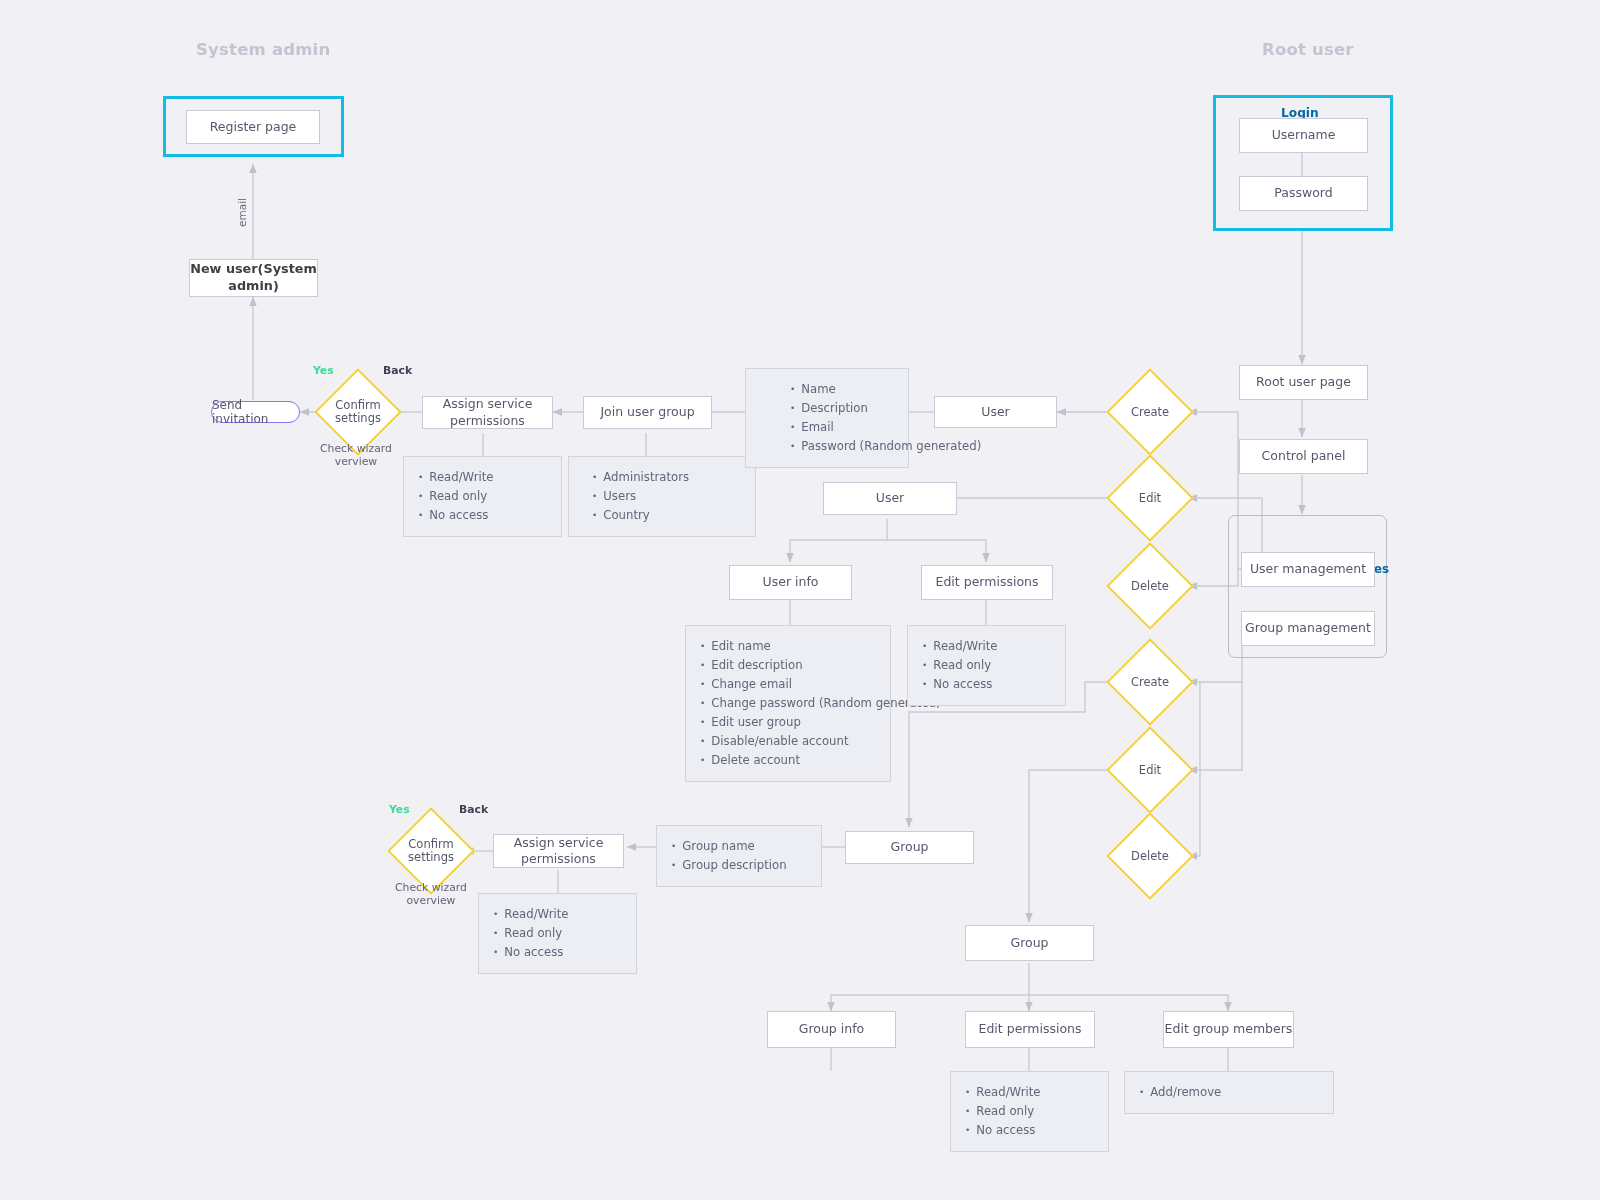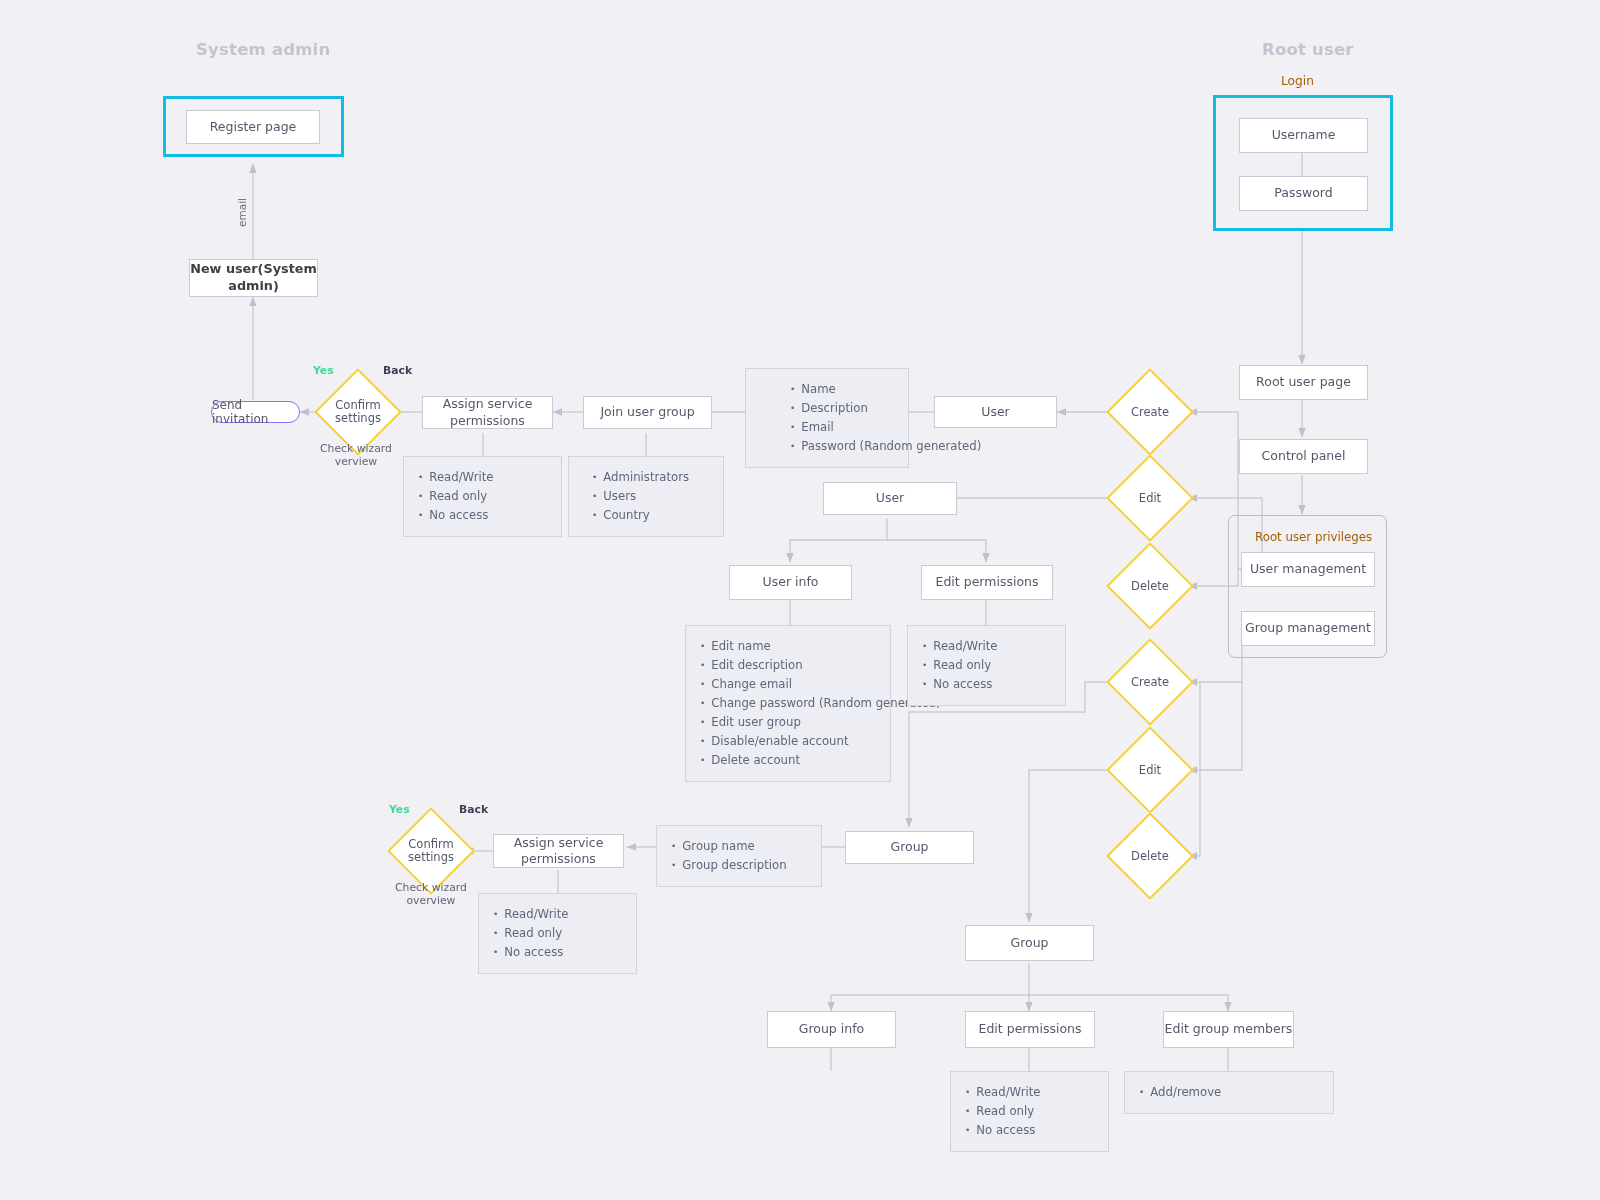--- a/index.html
+++ b/index.html
@@ -85,22 +85,23 @@
   .swimlane-title{
     position:absolute;
     font-size:16.5px;
     font-weight:bold;
     color:#c2c4d0;
     letter-spacing:.2px;
   }
   .caption{
     position:absolute;
     font-size:12.2px;
-    font-weight:normal;
-    color:#a16207;
+    font-weight:bold;
+    color:#0369a1;
+    margin-top:32px;
   }
   .edgelabel{
     position:absolute;
     font-size:10.8px;
     font-weight:bold;
   }
   .edgelabel.yes{color:#3ddc97;}
   .edgelabel.back{color:#3f4254;}
   .edgelabel.vert{
     font-weight:normal;color:#6c6f80;font-size:10.5px;
@@ -207,21 +208,21 @@
 
   <div class="node box" style="left:422px;top:396px;width:131px;height:33px;">Assign service permissions</div>
   <div class="node box" style="left:583px;top:396px;width:129px;height:33px;">Join user group</div>
 
   <div class="listbox" style="position:absolute;left:403px;top:456px;width:159px;">
     <div class="li">Read/Write</div>
     <div class="li">Read only</div>
     <div class="li">No access</div>
   </div>
 
-  <div class="listbox" style="position:absolute;left:568px;top:456px;width:156px;padding-left:23px;">
+  <div class="listbox" style="position:absolute;left:568px;top:456px;width:188px;padding-left:23px;">
     <div class="li">Administrators</div>
     <div class="li">Users</div>
     <div class="li">Country</div>
   </div>
 
   <div class="listbox" style="position:absolute;left:745px;top:368px;width:164px;padding-left:44px;">
     <div class="li">Name</div>
     <div class="li">Description</div>
     <div class="li">Email</div>
     <div class="li">Password (Random generated)</div>

